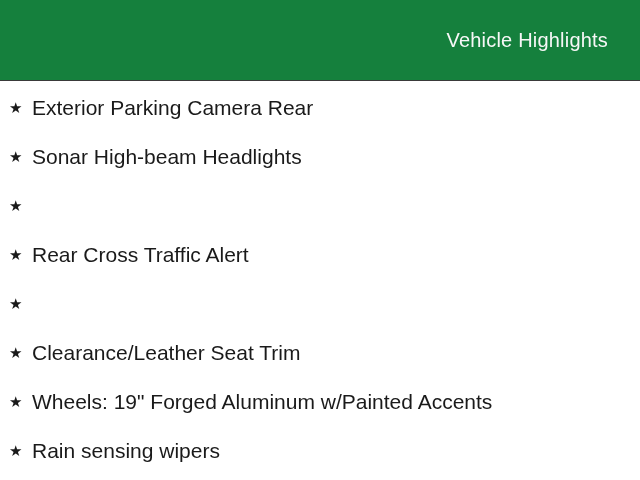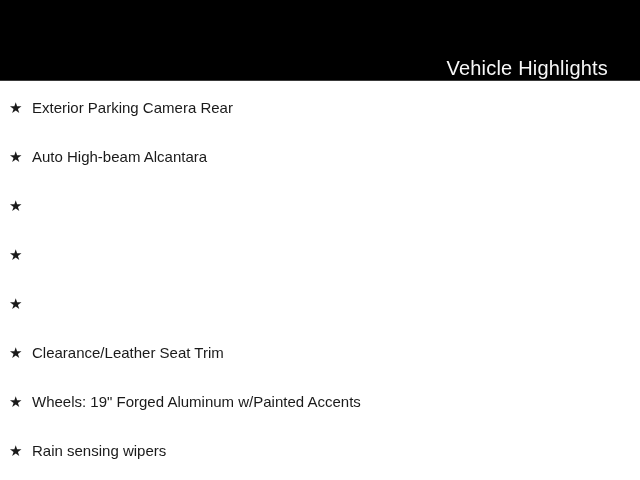--- a/index.html
+++ b/index.html
@@ -12,23 +12,23 @@
     overflow: hidden;
   }
   .panel {
     width: 640px;
     height: 480px;
     background: #ffffff;
     box-sizing: border-box;
   }
   .header {
     height: 81px;
-    background: #000000;
+    background: #15803d;
     display: flex;
-    align-items: flex-end;
+    align-items: center;
     justify-content: flex-end;
     padding-right: 32px;
     box-sizing: border-box;
     border-bottom: 1px solid #3a3a3a;
   }
   .header-title {
     color: #f7f7f7;
     font-size: 20px;
     letter-spacing: 0.2px;
   }
@@ -45,21 +45,21 @@
   }
   .star-icon {
     font-size: 15px;
     color: #1a1a1a;
     width: 15px;
     line-height: 1;
     margin-right: 8px;
     flex: 0 0 auto;
   }
   .feature-label {
-    font-size: 15px;
+    font-size: 21px;
     color: #1a1a1a;
     line-height: 1.2;
     white-space: nowrap;
   }
 </style>
 </head>
 <body>
 
 <div class="panel">
 
@@ -67,27 +67,28 @@
     <span class="header-title">Vehicle Highlights</span>
   </div>
 
   <ul class="features-list">
     <li class="feature-item">
       <span class="star-icon">★</span>
       <span class="feature-label">Exterior Parking Camera Rear</span>
     </li>
     <li class="feature-item">
       <span class="star-icon">★</span>
-      <span class="feature-label">Auto High-beam Alcantara</span>
+      <span class="feature-label">Sonar High-beam Headlights</span>
     </li>
     <li class="feature-item">
       <span class="star-icon">★</span>
     </li>
     <li class="feature-item">
       <span class="star-icon">★</span>
+      <span class="feature-label">Rear Cross Traffic Alert</span>
     </li>
     <li class="feature-item">
       <span class="star-icon">★</span>
     </li>
     <li class="feature-item">
       <span class="star-icon">★</span>
       <span class="feature-label">Clearance/Leather Seat Trim</span>
     </li>
     <li class="feature-item">
       <span class="star-icon">★</span>

